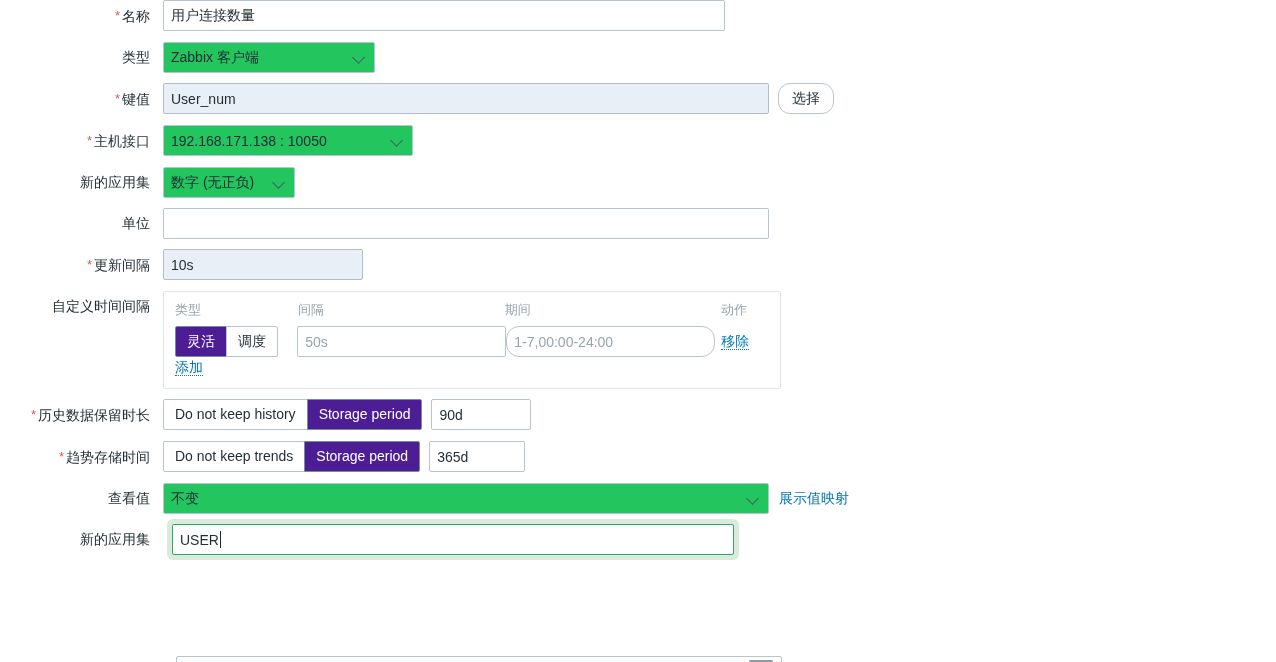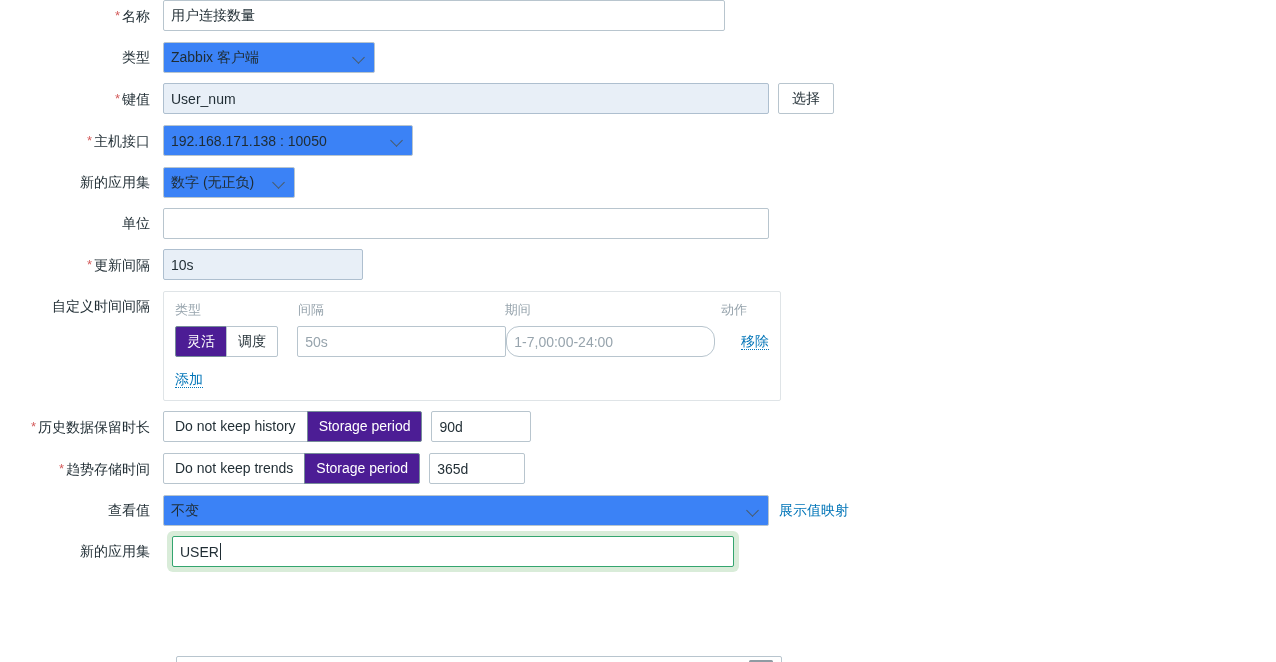--- a/index.html
+++ b/index.html
@@ -83,21 +83,21 @@
   .w-key  { width: 606px; }
   .w-unit { width: 606px; }
   .w-update { width: 200px; }
   .w-hist { width: 100px; }
   .w-trend { width: 96px; }
 
   .sel {
     height: 31px;
     box-sizing: border-box;
     border: 1px solid #b8c5ce;
-    background: #3b82f6;
+    background: #22c55e;
     border-radius: 2px;
     display: flex;
     align-items: center;
     justify-content: space-between;
     padding: 0 8px 0 7px;
     font-size: 14px;
     color: #1f2c33;
     cursor: default;
     white-space: nowrap;
   }
@@ -126,21 +126,21 @@
   .sel-view { width: 606px; }
 
   .btn {
     height: 31px;
     box-sizing: border-box;
     border: 1px solid #b8c5ce;
     background: #ffffff;
     color: #1f2c33;
     font-family: "Liberation Sans", "DejaVu Sans", sans-serif;
     font-size: 14px;
-    border-radius: 2px;
+    border-radius: 12px;
     padding: 0 13px;
     cursor: pointer;
     line-height: 29px;
   }
   .btn-select { margin-left: 9px; }
 
   
   .seg {
     display: flex;
     align-items: stretch;
@@ -191,38 +191,38 @@
   .int-head .c2 { width: 215px; }
   .int-head .c3 { width: 225px; }
   .int-head .c4 { width: 50px; }
   .int-row {
     display: flex;
     align-items: center;
   }
   .int-row .c1 { width: 128px; }
   .int-row .c2 { width: 215px; }
   .int-row .c3 { width: 225px; }
-  .int-row .c4 { width: 50px; text-align: right; }
+  .int-row .c4 { width: 50px; }
   .int-row input.txt.i-interval { width: 209px; }
   .int-row input.txt.i-period { width: 209px; border-radius: 13px; }
 
   .lnk {
     color: #0275b8;
     font-size: 14px;
     text-decoration: none;
     border-bottom: 1px dotted #0275b8;
     cursor: pointer;
   }
   .lnk-plain {
     color: #0275b8;
     font-size: 14px;
     text-decoration: none;
     cursor: pointer;
   }
-  .add-wrap { margin-top: 14px; }
+  .add-wrap { margin-top: 2px; }
 
   .after-link { margin-left: 10px; line-height: 31px; }
 
   
   .caret-field {
     position: relative;
     margin-left: 9px;
   }
   .caret {
     position: absolute;

